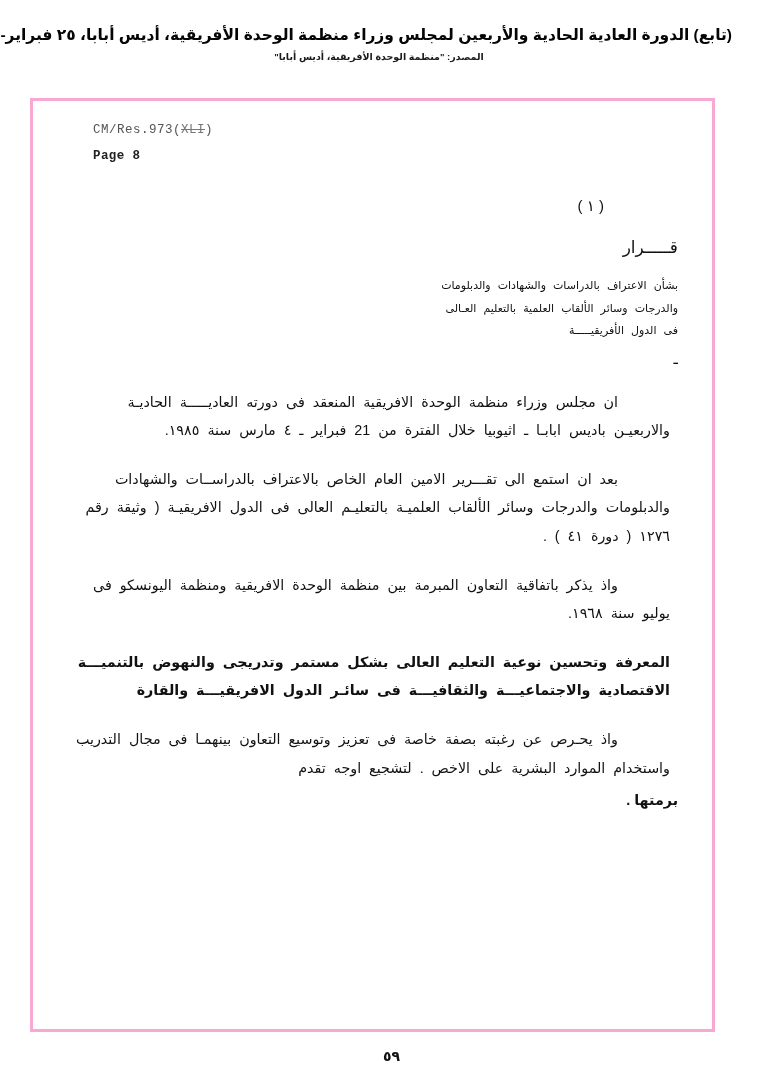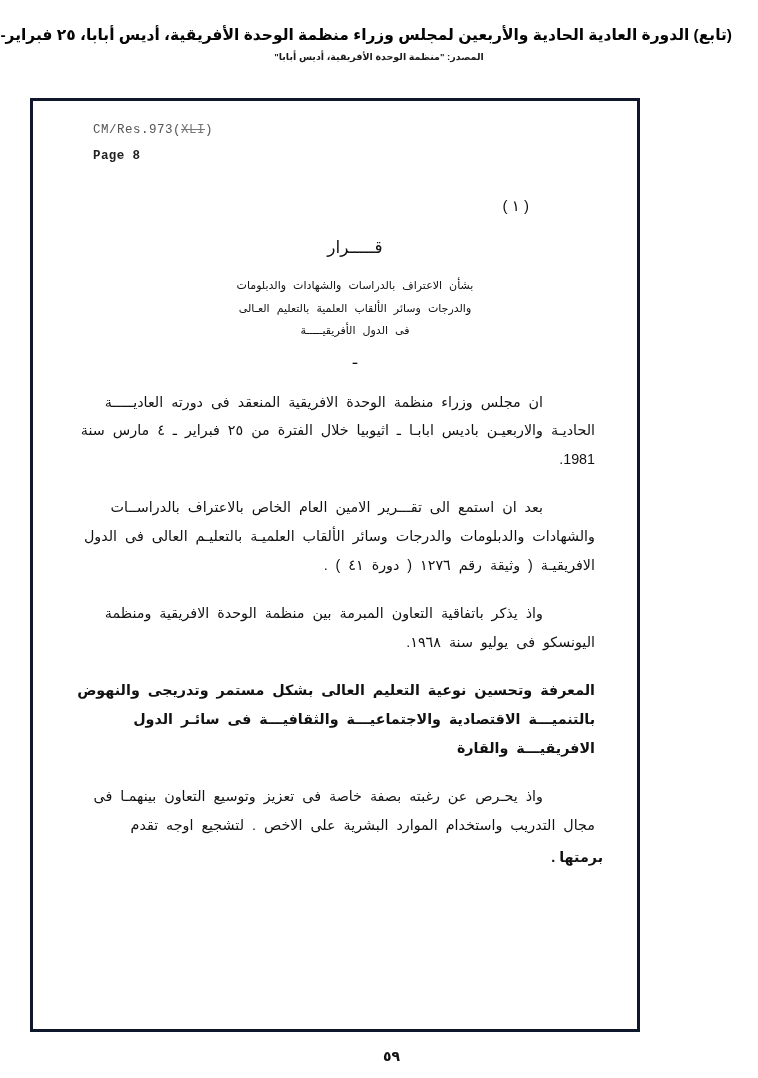--- a/index.html
+++ b/index.html
@@ -36,23 +36,23 @@
     font-size: 9.5px;
     color: #1a1a1a;
     margin-top: 7px;
   }
 
   
   .doc-frame {
     position: absolute;
     left: 30px;
     top: 98px;
-    width: 610px;
+    width: 685px;
     height: 934px;
-    border: 3px solid #0f172a;
+    border: 3px solid #f9a8d4;
     box-sizing: border-box;
     background: #ffffff;
   }
 
   .doc-inner {
     position: absolute;
     left: 0; top: 0; right: 0; bottom: 0;
     padding: 22px 34px 12px 34px;
     box-sizing: border-box;
   }
@@ -92,21 +92,20 @@
 
   .item-number {
     margin-top: 34px;
     padding-right: 74px;
     font-size: 15px;
     letter-spacing: 1px;
   }
 
   .title-block {
     margin-top: 22px;
-    text-align: center;
     padding-left: 40px;
   }
   .title-main {
     font-size: 17px;
     letter-spacing: 7px;
     margin-bottom: 16px;
   }
   .title-sub {
     font-size: 11px;
     line-height: 2.05;
@@ -178,21 +177,21 @@
       <div class="item-number">( ١ )</div>
 
       <div class="title-block">
         <div class="title-main">قـــــرار</div>
         <div class="title-sub">بشأن الاعتراف  بالدراسات والشهادات والدبلومات</div>
         <div class="title-sub">والدرجات  وسائر الألقاب العلمية بالتعليم العـالى</div>
         <div class="title-sub">فى الدول الأفريقيـــــة</div>
         <div class="title-dash">ـ</div>
       </div>
 
-      <div class="para indent">ان مجلس وزراء منظمة الوحدة الافريقية المنعقد فى دورته العاديـــــة الحاديـة والاربعيـن باديس ابابـا ـ اثيوبيا خلال الفترة من ٢٥ فبراير ـ ٤ مارس سنة 1981.</div>
+      <div class="para indent">ان مجلس وزراء منظمة الوحدة الافريقية المنعقد فى دورته العاديـــــة الحاديـة والاربعيـن باديس ابابـا ـ اثيوبيا خلال الفترة من 21 فبراير ـ ٤ مارس سنة ١٩٨٥.</div>
       <div class="para indent">بعد ان استمع الى تقـــرير الامين العام الخاص بالاعتراف بالدراســات والشهادات والدبلومات والدرجات وسائر الألقاب  العلميـة بالتعليـم العالى فى الدول الافريقيـة ( وثيقة رقم ١٢٧٦ ( دورة ٤١ ) .</div>
       <div class="para indent">واذ يذكر باتفاقية التعاون  المبرمة بين منظمة الوحدة الافريقية ومنظمة اليونسكو فى يوليو سنة ١٩٦٨.</div>
       <div class="para bold">المعرفة وتحسين نوعية التعليم العالى  بشكل مستمر وتدريجى  والنهوض بالتنميـــة الاقتصادية والاجتماعيـــة والثقافيـــة فى سائـر الدول الافريقيـــة والقارة</div>
       <div class="para indent">واذ يحـرص  عن رغبته بصفة خاصة فى تعزيز وتوسيع التعاون بينهمـا فى مجال التدريب واستخدام  الموارد البشرية على الاخص . لتشجيع اوجه تقدم</div>
       <div class="tail">برمتها .</div>
 
     </div>
   </div>
 </div>
 

